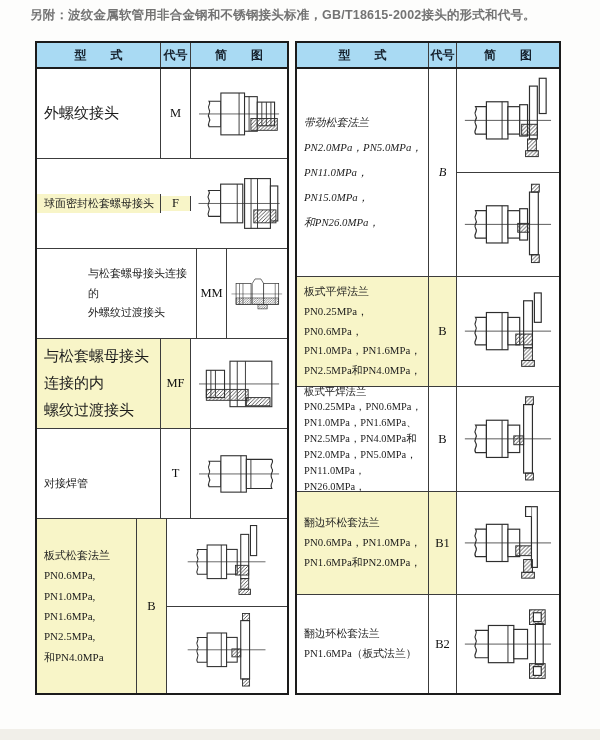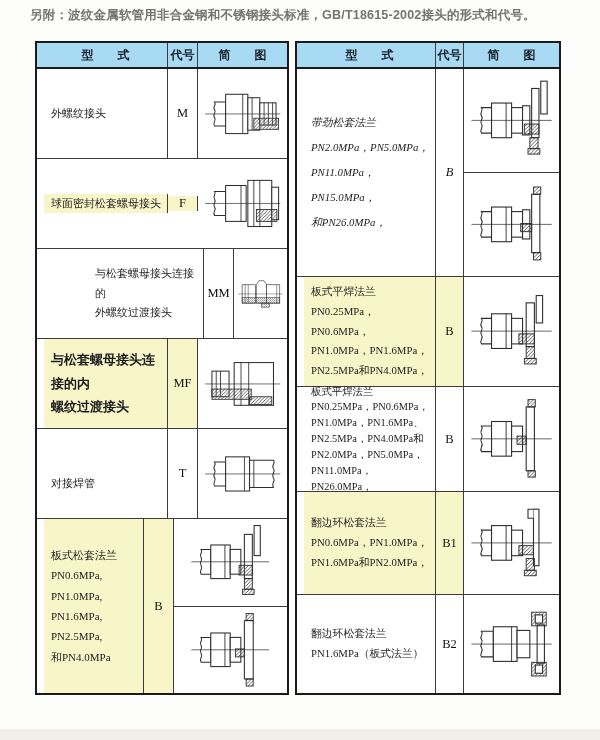--- a/index.html
+++ b/index.html
@@ -11,21 +11,21 @@
     position:absolute;left:30px;top:7px;width:560px;
     font-family:"Liberation Sans","DejaVu Sans",sans-serif;
     font-weight:bold;font-size:12.5px;color:#737373;letter-spacing:.2px;
   }
   .tbl{
     position:absolute;top:41px;box-sizing:border-box;height:654px;
     border:2px solid #1b1b1b;background:#fff;display:flex;flex-direction:column;
   }
   #tbl-left{left:35px;width:254px;}
   #tbl-right{left:295px;width:266px;}
-  .row{display:flex;flex:0 0 auto;box-sizing:border-box;padding-left:7px;}
+  .row{display:flex;flex:0 0 auto;box-sizing:border-box;}
   .hrow{height:26px;background:var(--hb,#a9daf3);border-bottom:2px solid #1b1b1b;}
   .hcell{
     box-sizing:border-box;display:flex;align-items:center;justify-content:center;
     font-family:"Liberation Sans","DejaVu Sans",sans-serif;font-weight:bold;
     font-size:12px;color:#15202b;
   }
   .c{box-sizing:border-box;}
   .bR{border-right:1px solid #3c3c3c;}
   .bB{border-bottom:1px solid #3c3c3c;}
   .hl{background:var(--hl,#f8f5c8);}
@@ -42,21 +42,21 @@
 
 <div class="title">另附：波纹金属软管用非合金钢和不锈钢接头标准，GB/T18615-2002接头的形式和代号。</div>
 <div class="tbl" id="tbl-left">
     <div class="row hrow">
       <div class="hcell bR" style="width: 124px;">型　　式</div>
       <div class="hcell bR" style="width: 30px;">代号</div>
       <div class="hcell" style="flex: 1 1 0%;">简　　图</div>
     </div>
     <div class="row bB" style="height: 90px;">
       <div class="c type-cell bR" style="width: 124px;">
-        <span style="font-size: 11px; line-height: 1.8;">外螺纹接头</span>
+        <span style="font-size: 15px; line-height: 1.8;">外螺纹接头</span>
       </div>
       <div class="c code-cell bR" style="width: 30px;">M</div>
       <div class="diagram-col">
         <div class="diagram-cell">
           <svg viewBox="0 0 100 90" width="96%" height="92%" preserveAspectRatio="xMidYMid meet">
             <defs>
               <pattern id="hp1" patternUnits="userSpaceOnUse" width="4" height="4">
                 <path d="M0 4 L4 0" stroke="#4a4a4a" stroke-width="1"></path>
               </pattern>
             </defs>
@@ -123,21 +123,21 @@
             <line x1="82" y1="27" x2="82" y2="63" stroke="#2e2e2e" stroke-width="1"></line>
             <rect x="14" y="52" width="74" height="11" fill="url(#hp3)" stroke="#2e2e2e" stroke-width="1"></rect>
             <rect x="52" y="63" width="16" height="8" fill="url(#hp3)" stroke="#2e2e2e" stroke-width="1"></rect>
             <line x1="6" y1="45" x2="94" y2="45" stroke="#2e2e2e" stroke-width="0.8"></line>
           </svg>
         </div>
       </div>
     </div>
     <div class="row bB" style="height: 90px;">
       <div class="c type-cell bR hl" style="width: 124px;">
-        <span style="font-size: 13px; line-height: 1.8; font-weight: bold;">与松套螺母接头连接的内
+        <span style="font-size: 15px; line-height: 1.8;">与松套螺母接头连接的内
 螺纹过渡接头</span>
       </div>
       <div class="c code-cell bR hl" style="width: 30px;">MF</div>
       <div class="diagram-col">
         <div class="diagram-cell">
           <svg viewBox="0 0 100 90" width="96%" height="92%" preserveAspectRatio="xMidYMid meet">
             <defs>
               <pattern id="hp4" patternUnits="userSpaceOnUse" width="4" height="4">
                 <path d="M0 4 L4 0" stroke="#4a4a4a" stroke-width="1"></path>
               </pattern>

